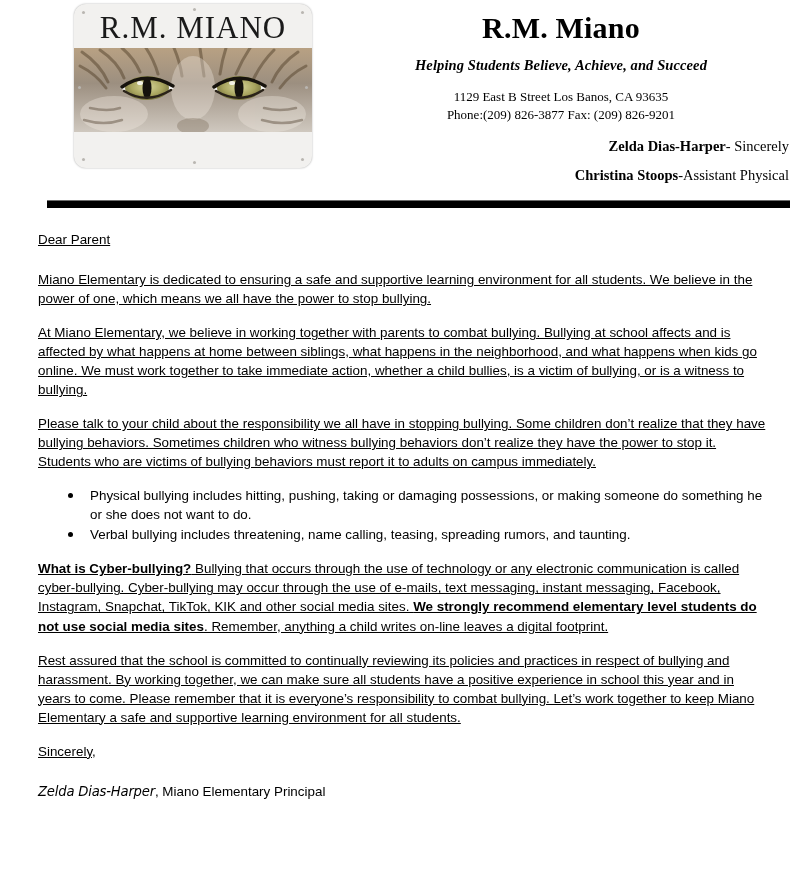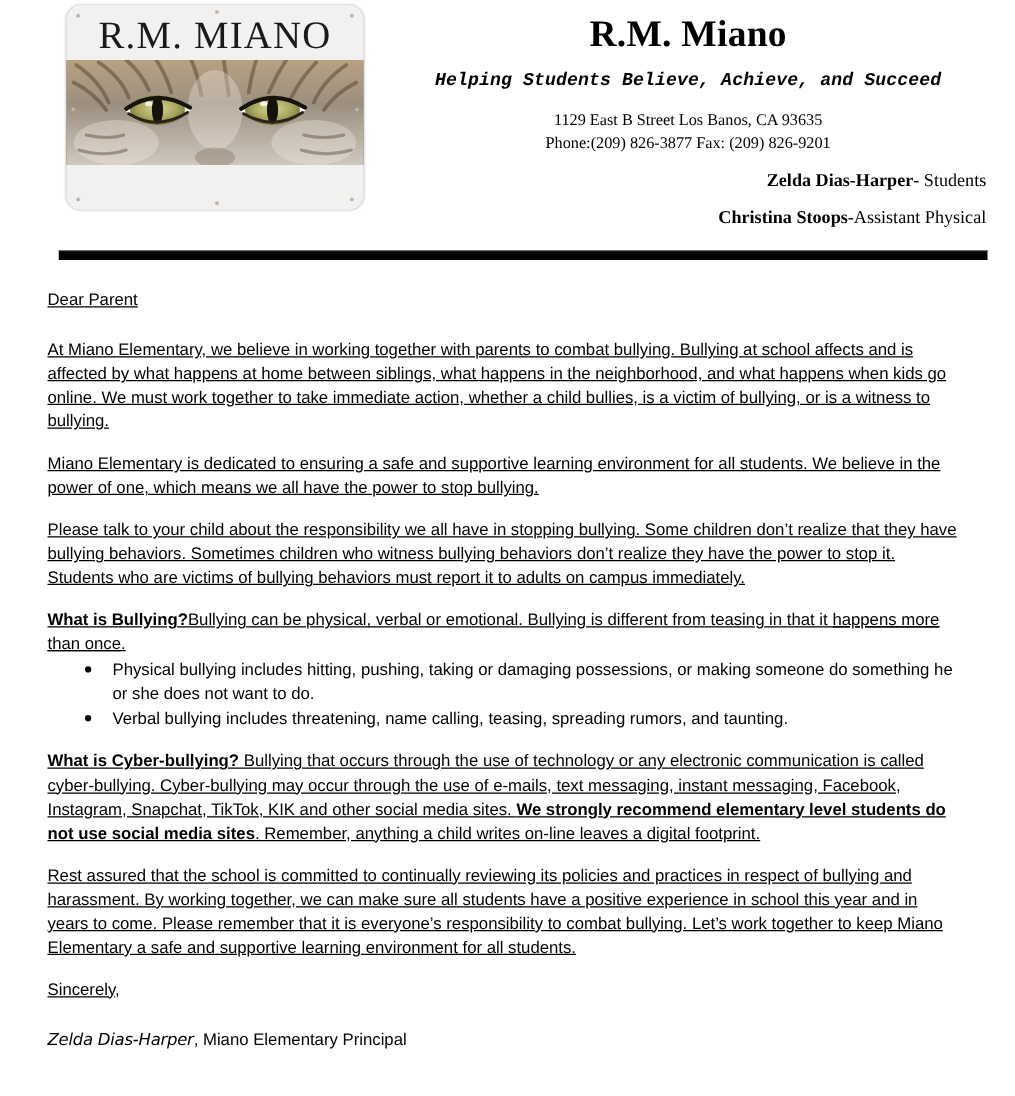--- a/index.html
+++ b/index.html
@@ -14,21 +14,21 @@
     font-family: "Liberation Sans", sans-serif;
     color: #000000;
     position: relative;
   }
 
   
   .letterhead {
     display: flex;
     flex-direction: row;
     align-items: flex-start;
-    padding: 4px 20px 0 53px;
+    padding: 4px 20px 0 74px;
     box-sizing: border-box;
     height: 200px;
   }
 
   
   .logo-sign {
     width: 238px;
     height: 164px;
     flex: 0 0 238px;
     border-radius: 12px;
@@ -94,21 +94,20 @@
     font-weight: 700;
     line-height: 1.18;
     letter-spacing: 0.2px;
   }
   .tagline {
     font-size: 14.5px;
     font-weight: 700;
     font-style: italic;
     margin-top: 12px;
     letter-spacing: 0.1px;
-    font-family: Liberation Mono, monospace;
   }
   .addr {
     font-size: 13px;
     margin-top: 14px;
     line-height: 1.35;
   }
   .admins {
     margin-top: 16px;
     text-align: right;
     padding-right: 3px;
@@ -259,39 +258,38 @@
   <div class="head-text">
     <div class="school-name">
       <div>R.M. Miano</div>
     </div>
     <div class="tagline">Helping Students Believe, Achieve, and Succeed</div>
     <div class="addr">
       <div>1129 East B Street Los Banos, CA 93635</div>
       <div>Phone:(209) 826-3877 Fax: (209) 826-9201</div>
     </div>
     <div class="admins">
-      <div class="admin-line"><b>Zelda Dias-Harper</b><span>- Students</span></div>
+      <div class="admin-line"><b>Zelda Dias-Harper</b><span>- Sincerely</span></div>
       <div class="admin-line"><b>Christina Stoops</b><span>-Assistant Physical</span></div>
     </div>
   </div>
 </div>
 
 <div class="rule"></div>
 
 <div class="letter-body">
 
   <p class="salutation">Dear Parent</p>
 
+  <p>Miano Elementary is dedicated to ensuring a safe and supportive learning environment for all students. We believe in the power of one, which means we all have the power to stop bullying.</p>
+
   <p>At Miano Elementary, we believe in working together with parents to combat bullying. Bullying at school affects and is affected by what happens at home between siblings, what happens in the neighborhood, and what happens when kids go online. We must work together to take immediate action, whether a child bullies, is a victim of bullying, or is a witness to bullying.</p>
 
-  <p>Miano Elementary is dedicated to ensuring a safe and supportive learning environment for all students. We believe in the power of one, which means we all have the power to stop bullying.</p>
-
   <p>Please talk to your child about the responsibility we all have in stopping bullying. Some children don’t realize that they have bullying behaviors. Sometimes children who witness bullying behaviors don’t realize they have the power to stop it. Students who are victims of bullying behaviors must report it to adults on campus immediately.</p>
 
-  <p class="tight"><b>What is Bullying?</b><span>Bullying can be physical, verbal or emotional. Bullying is different from teasing in that it </span><span class="u">happens more than once</span><span>.</span></p>
 
   <ul class="bullets">
     <li>Physical bullying includes hitting, pushing, taking or damaging possessions, or making someone do something he or she does not want to do.</li>
     <li>Verbal bullying includes threatening, name calling, teasing, spreading rumors, and taunting.</li>
   </ul>
 
   <p><b>What is Cyber-bullying?</b> <span>Bullying that occurs through the use of technology or any electronic communication is called cyber-bullying. Cyber-bullying may occur through the use of e-mails, text messaging, instant messaging, Facebook, Instagram, Snapchat, TikTok, KIK and other social media sites. </span><b>We strongly recommend elementary level students do not use social media sites</b><span>. Remember, anything a child writes on-line leaves a digital footprint.</span></p>
 
   <p>Rest assured that the school is committed to continually reviewing its policies and practices in respect of bullying and harassment. By working together, we can make sure all students have a positive experience in school this year and in years to come. Please remember that it is everyone’s responsibility to combat bullying. Let’s work together to keep Miano Elementary a safe and supportive learning environment for all students.</p>
 

